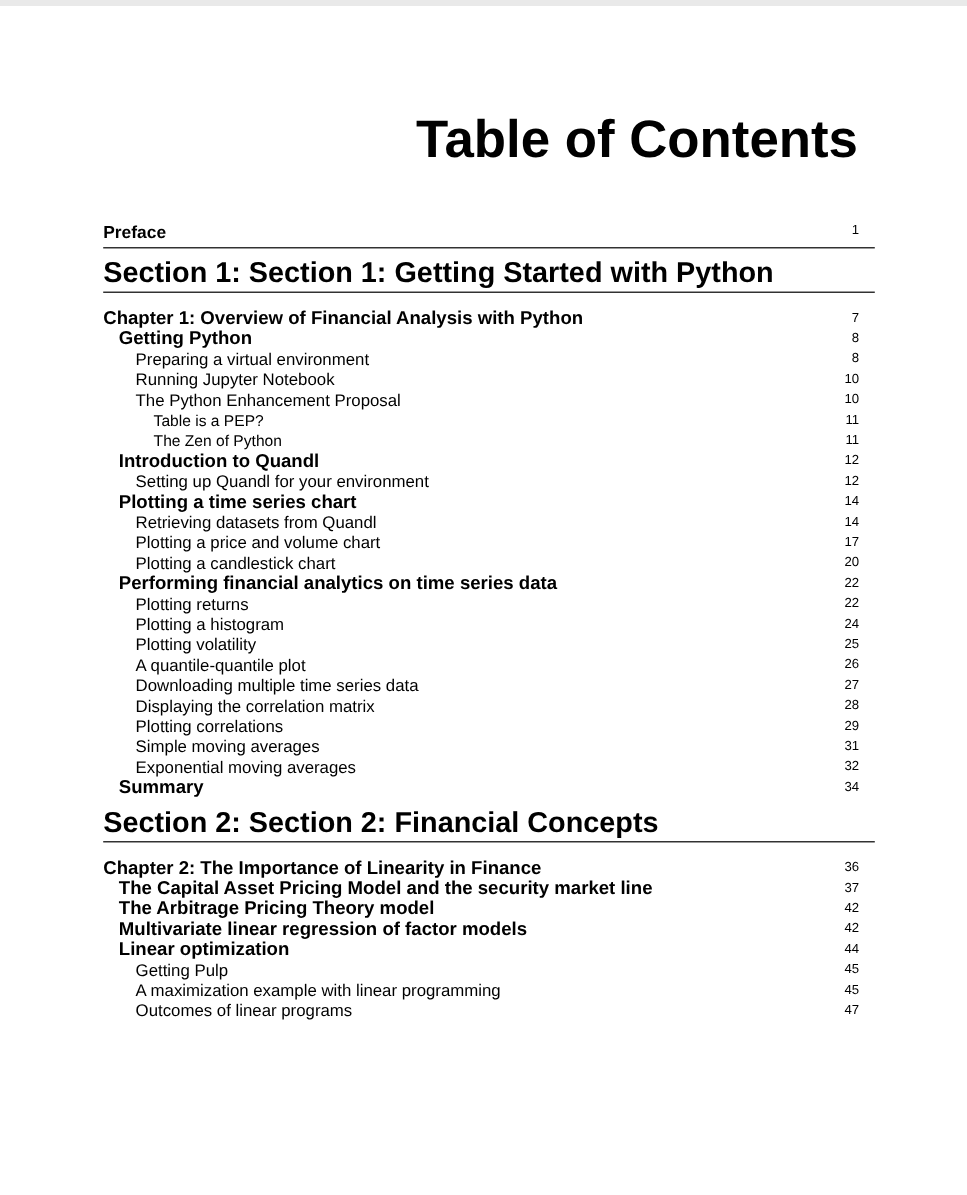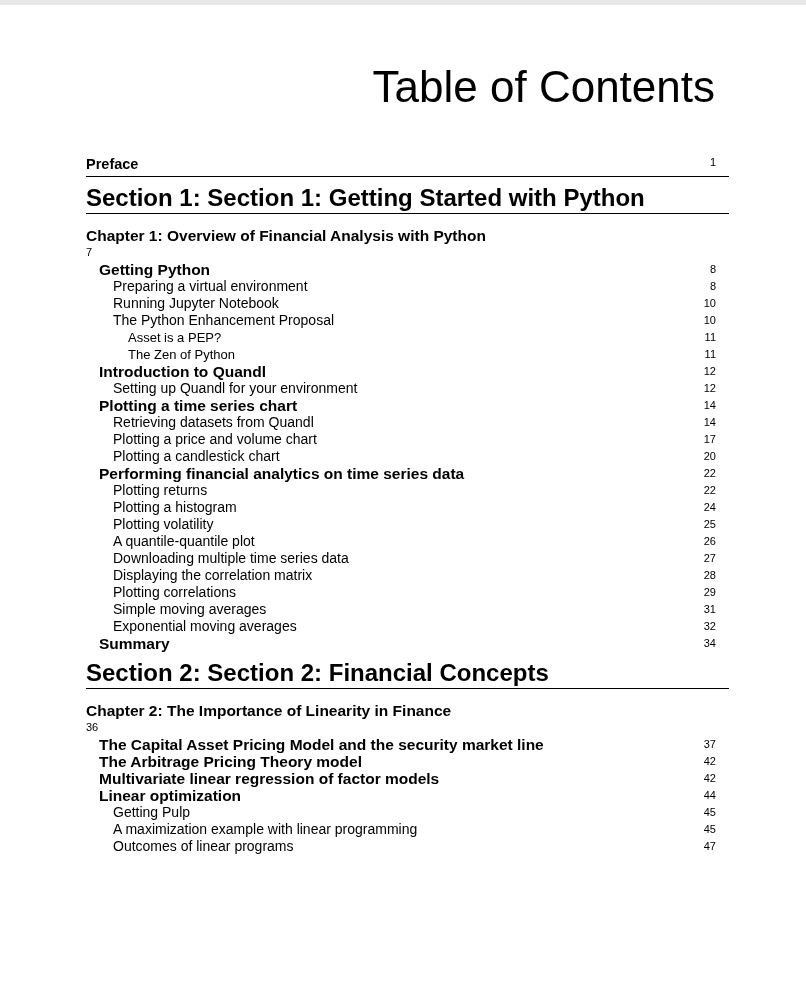--- a/index.html
+++ b/index.html
@@ -18,24 +18,24 @@
   .top-bar {
     width: 100%;
     height: 5px;
     background: #e9e9e9;
   }
   .content {
     padding-left: 86px;
     padding-right: 77px; 
   }
   .doc-title {
-    margin-top: 60px;
+    margin-top: 90px;
     text-align: right;
     font-size: 44px;
-    font-weight: 400;
+    font-weight: 700;
     line-height: 1;
     padding-right: 14px;
     letter-spacing: 0;
     white-space: nowrap;
   }
   .row {
     display: flex;
     justify-content: space-between;
     align-items: flex-start;
   }
@@ -65,21 +65,20 @@
     padding-bottom: 2px;
     border-bottom: 1.8px solid #000000;
   }
   
   .row.chapter, .row.h1, .row.h2, .row.h3 {
     line-height: 17px;
   }
   .row.chapter {
     font-size: 15.5px;
     font-weight: 700;
-    flex-direction: column;
   }
   .row.h1 {
     font-size: 15.5px;
     font-weight: 700;
     padding-left: 13px;
   }
   .row.h2 {
     font-size: 14px;
     font-weight: 400;
     padding-left: 27px;
@@ -120,21 +119,21 @@
       </div>
       <div class="row h2">
         <span class="label">Running Jupyter Notebook</span>
         <span class="pg">10</span>
       </div>
       <div class="row h2">
         <span class="label">The Python Enhancement Proposal</span>
         <span class="pg">10</span>
       </div>
       <div class="row h3">
-        <span class="label">Asset is a PEP?</span>
+        <span class="label">Table is a PEP?</span>
         <span class="pg">11</span>
       </div>
       <div class="row h3">
         <span class="label">The Zen of Python</span>
         <span class="pg">11</span>
       </div>
       <div class="row h1">
         <span class="label">Introduction to Quandl</span>
         <span class="pg">12</span>
       </div>

